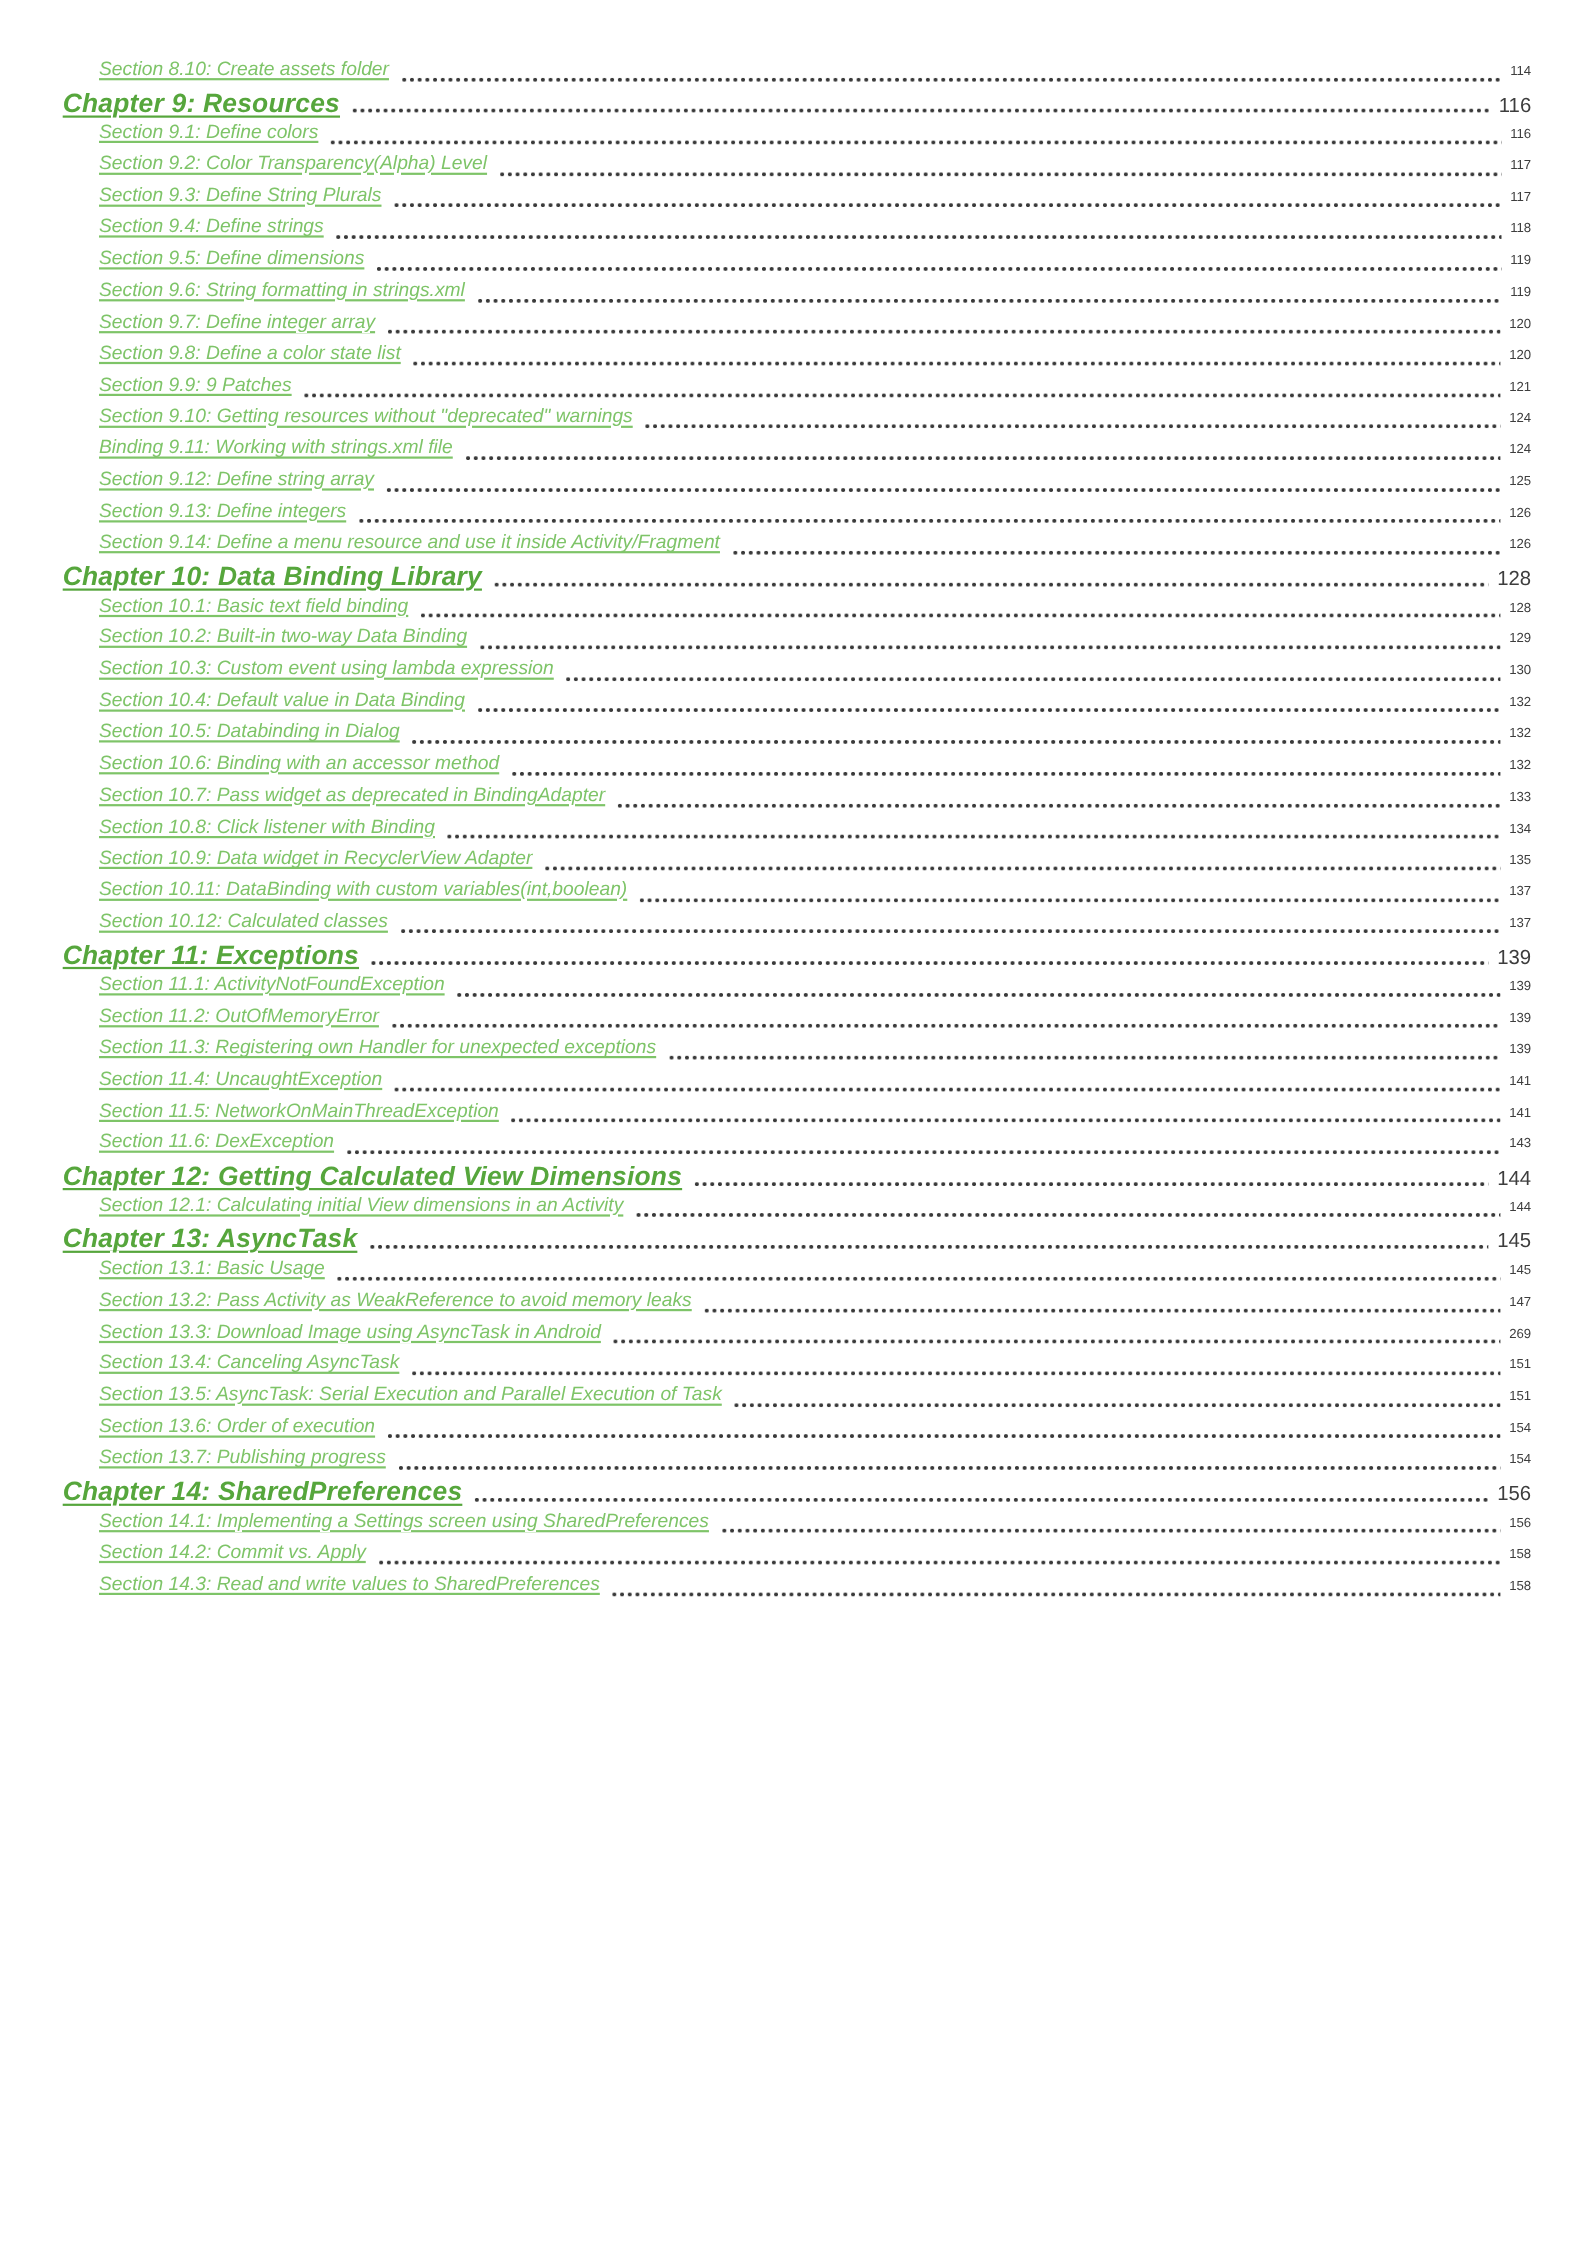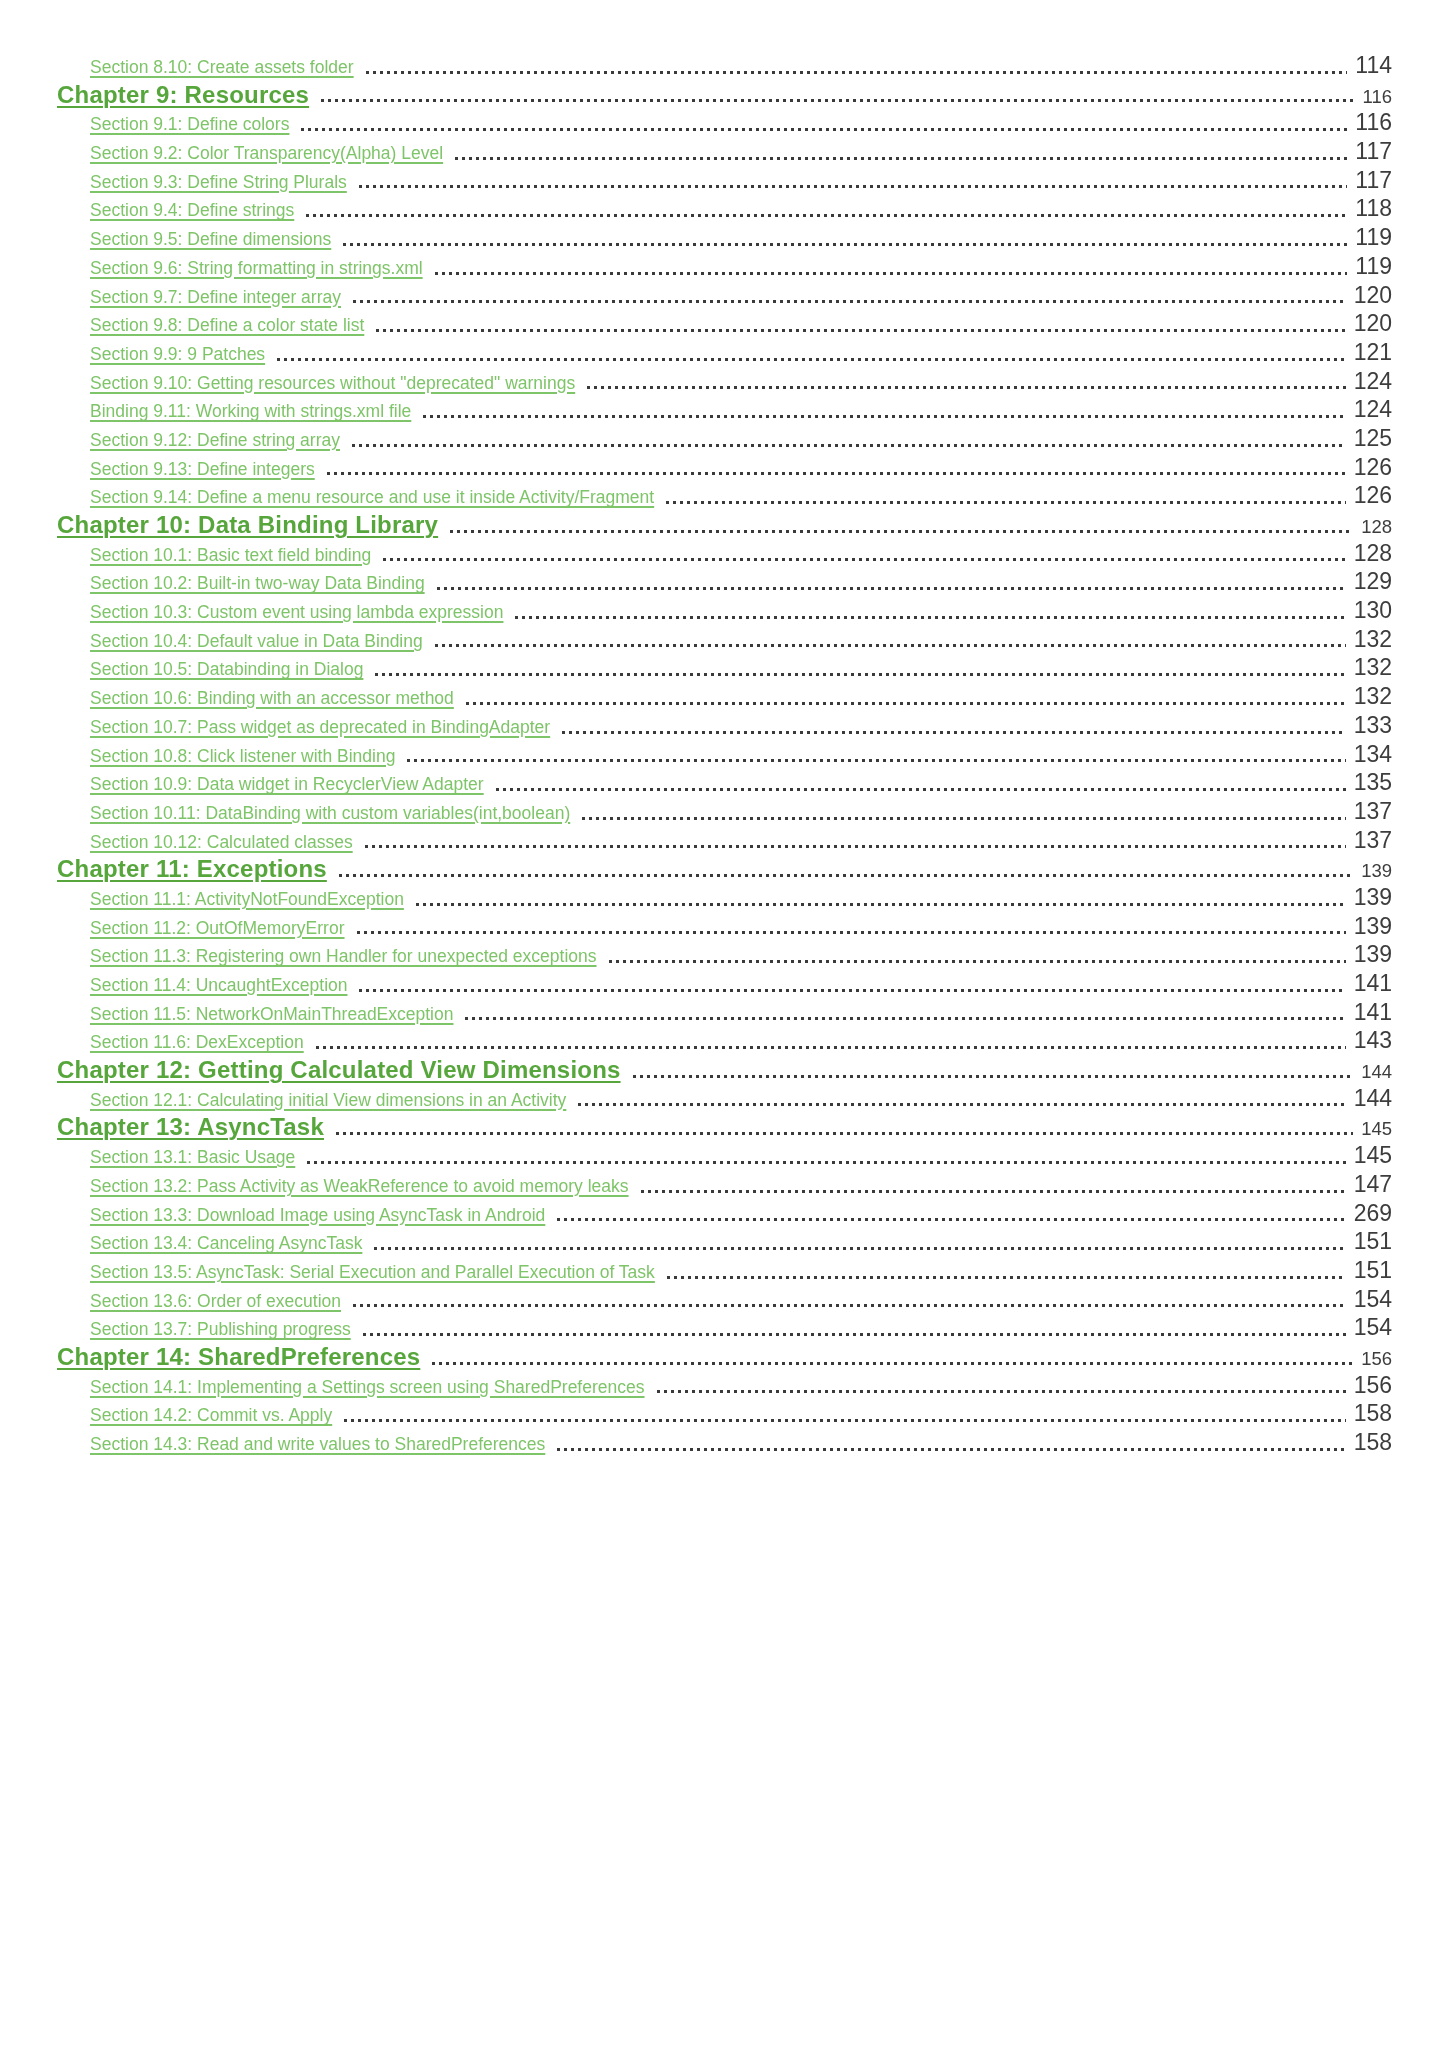--- a/index.html
+++ b/index.html
@@ -28,20 +28,21 @@
     align-items: baseline;
     height: 28.7px;
     white-space: nowrap;
   }
   .row .title {
     text-decoration: underline;
     text-decoration-thickness: 1.5px;
     text-underline-offset: 3px;
     white-space: nowrap;
     cursor: pointer;
+    font-style: italic;
   }
   .row.section {
     padding-left: 33px;
   }
   .row.section .title {
     color: var(--section-green, #7ec468);
     font-size: 17.5px;
   }
   .row.chapter .title {
     color: var(--chapter-green, #56a63c);
@@ -56,21 +57,21 @@
     align-self: flex-end;
     height: 5px;
     margin: 0 8px 6px 10px;
     background-image: radial-gradient(circle, var(--leader-dots, #3a3a3a) 1.6px, transparent 2px);
     background-size: 7px 5px;
     background-repeat: repeat-x;
     background-position: 0 50%;
   }
   .page-num {
     color: var(--page-number-color, #3d3d3d);
-    font-size: 23px;
+    font-size: 12px;
   }
   .row.chapter .page-num {
     font-size: 18.5px;
   }
 </style>
 </head>
 <body>
 
 <div class="page">
   <div class="toc">

